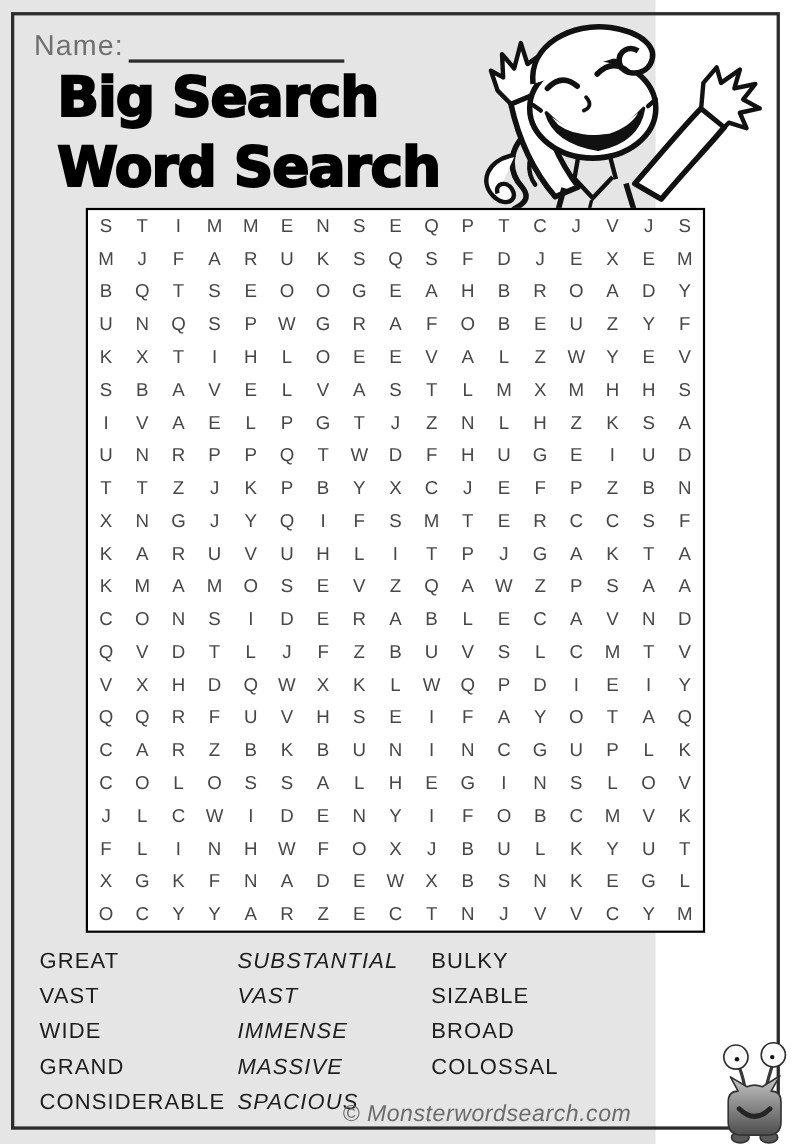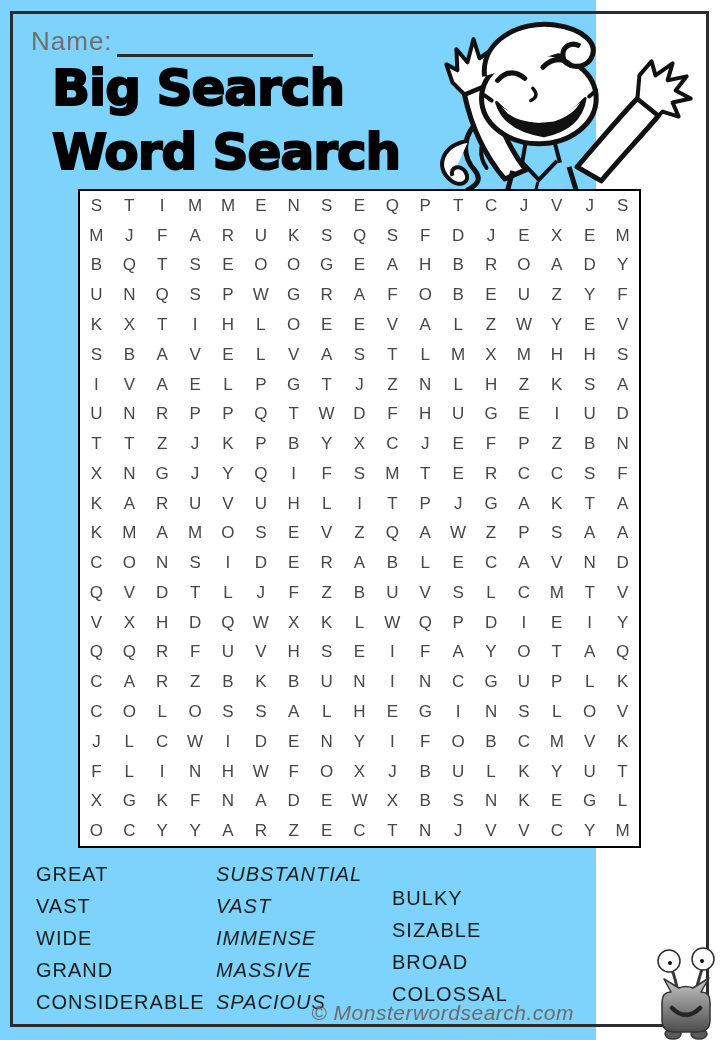--- a/index.html
+++ b/index.html
@@ -1,20 +1,20 @@
 <!DOCTYPE html>
 <html><head>
 <meta charset="utf-8">
 <style>
   * { margin: 0; padding: 0; box-sizing: border-box; }
   html, body { background: #fff; }
   body { width: 720px; height: 1040px; position: relative; overflow: hidden;
          font-family: "Liberation Sans", sans-serif; }
 
-  .page { position: absolute; inset: 0; width: 596px; height: 1040px; background: #7dd3fc; }
+  .page { position: absolute; inset: 0; width: 596px; height: 1040px; background: #e5e5e5; }
 
   .page-border { position: absolute; left: 10px; top: 11px; width: 699px; height: 1016px;
                  border: 3px solid #2c2c2c; z-index: 1; }
 
   
   .name-row { position: absolute; left: 31px; top: 26px; z-index: 3;
               display: flex; align-items: flex-end; }
   .name-label { font-size: 26px; color: #6f6f6f; letter-spacing: 1px; }
   .name-blank { display: inline-block; width: 196px; height: 24px; margin-left: 4px;
                 border-bottom: 3px solid #2c2c2c; }
@@ -34,21 +34,21 @@
               display: grid; grid-template-columns: repeat(17, 1fr);
               grid-template-rows: repeat(22, 1fr); }
   .cell { display: flex; align-items: center; justify-content: center;
           font-size: 17px; color: #474747; }
 
   
   .words { position: absolute; left: 0; top: 858px; width: 720px; z-index: 3; }
   .word-col { position: absolute; top: 0; }
   .word-col-1 { left: 24px; margin-left: 12px; }
   .word-col-2 { left: 216px; font-style: italic; }
-  .word-col-3 { left: 392px; margin-top: 24px; }
+  .word-col-3 { left: 392px; }
   .word { height: 32px; line-height: 32px; font-size: 20px; color: #1d1d1d;
           letter-spacing: 1px; white-space: nowrap; }
 
   
   .credit { position: absolute; top: 1001px; right: 22px; z-index: 5;
             font-style: italic; font-size: 21px; color: #6b6b6b; letter-spacing: 0.5px; }
 
   
   .monster { position: absolute; left: 651px; top: 946px; width: 70px; height: 94px; z-index: 6; }
 </style>

